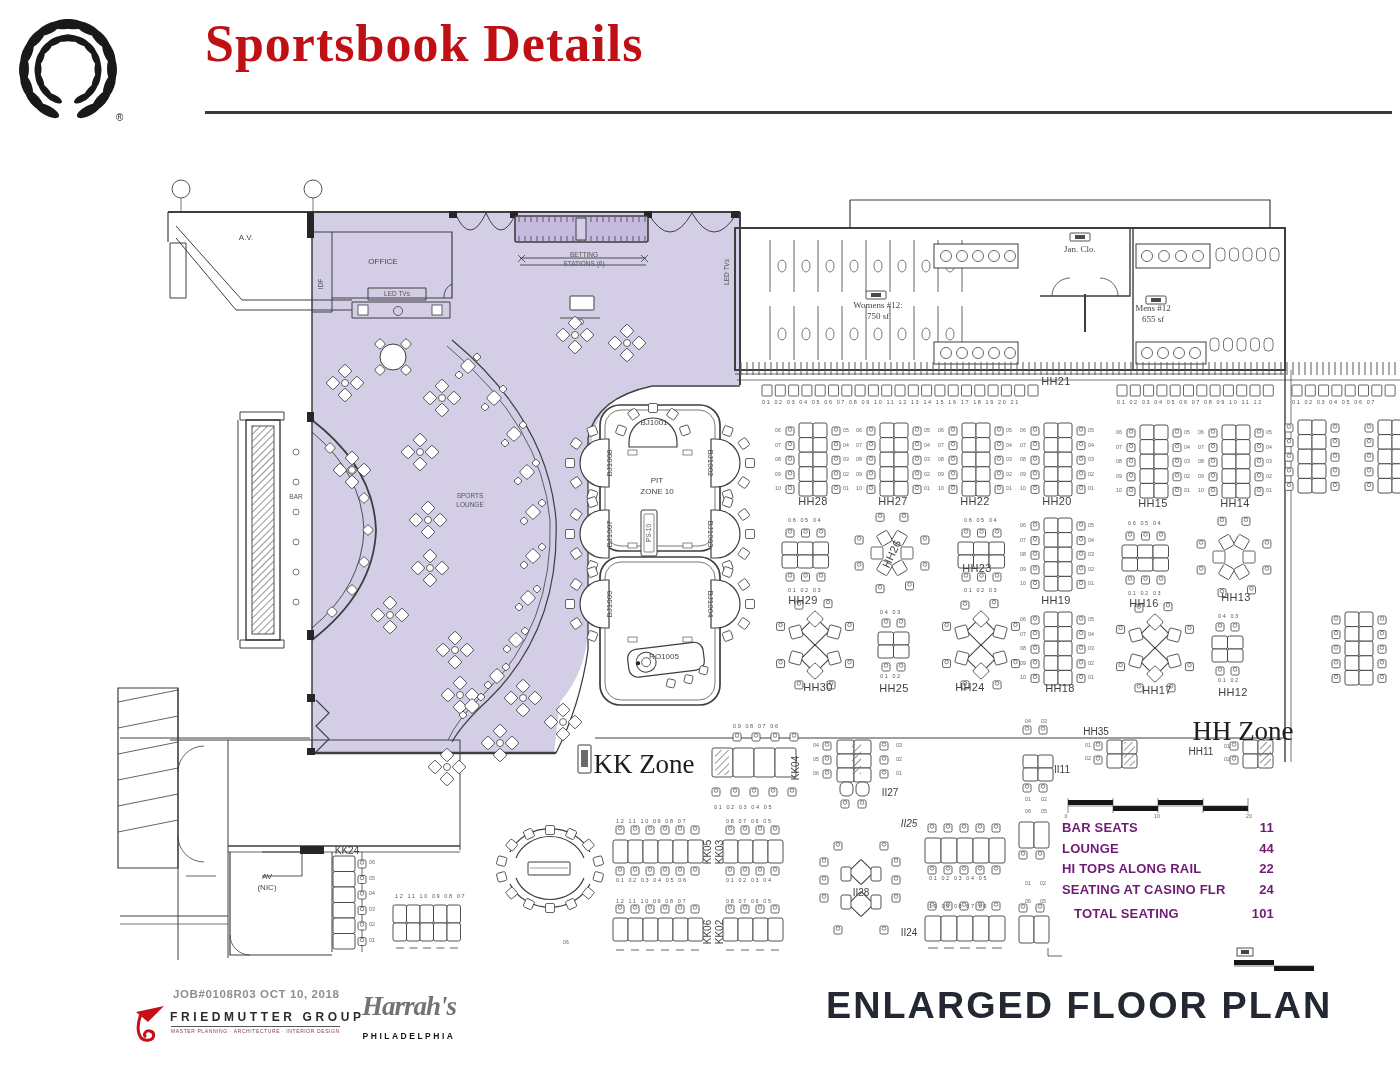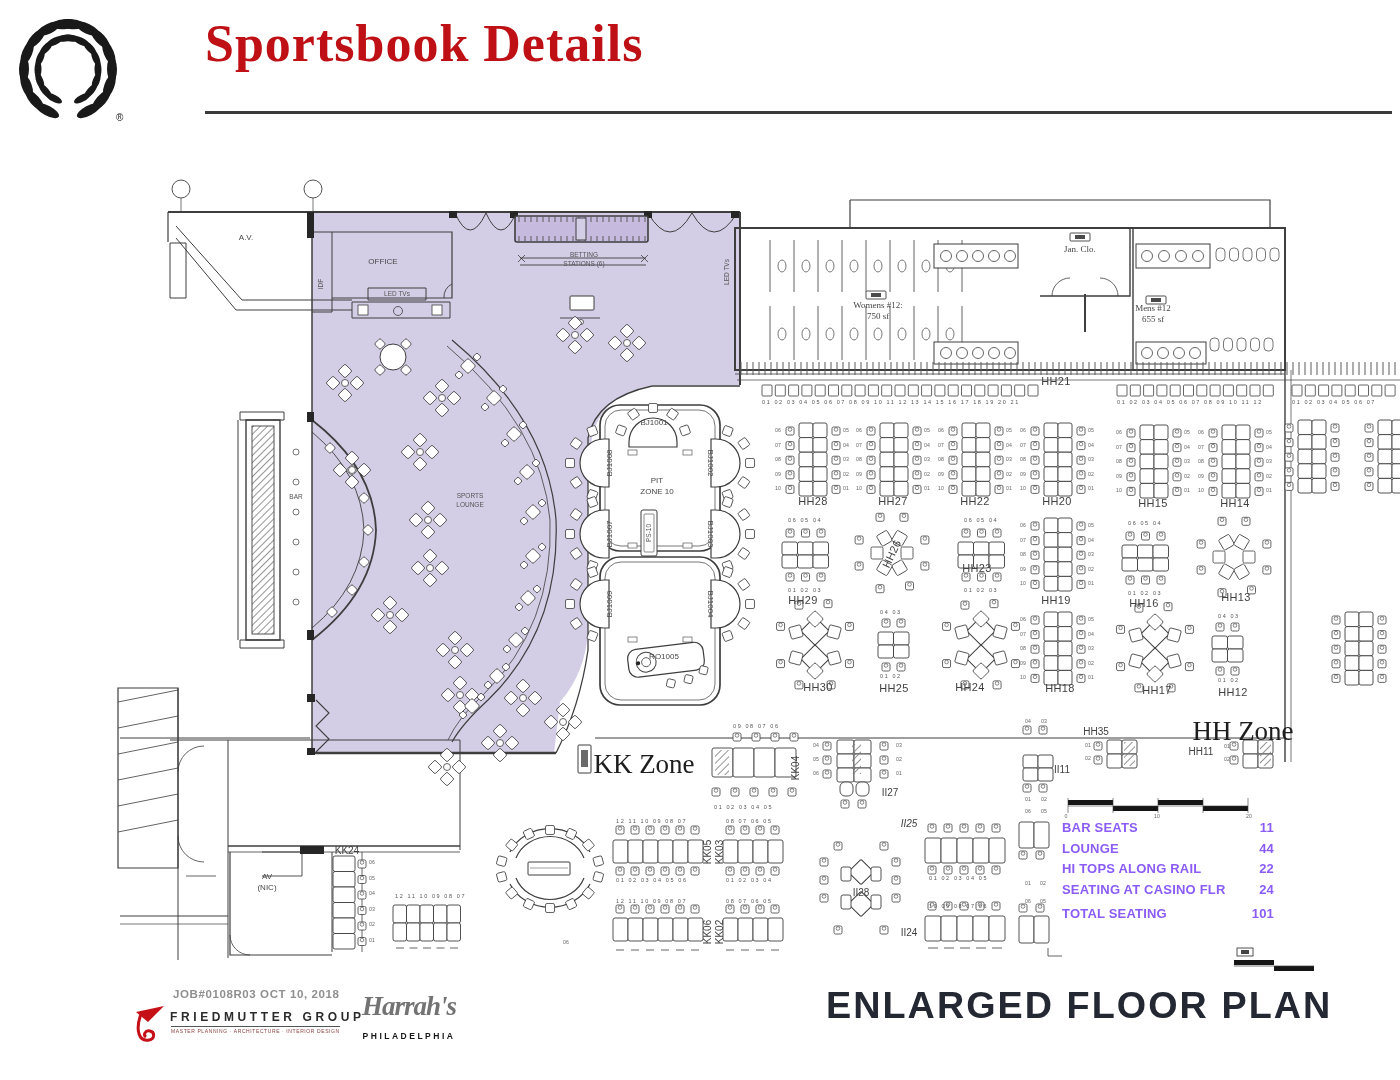--- a/index.html
+++ b/index.html
@@ -16,23 +16,23 @@
   .pl.xs{font-size:8px;}
   .pl.xxs{font-size:6.5px;color:#555;}
   .pl.ser{font-family:"Liberation Serif",serif;font-size:9px;}
   .pl.bank{font-size:11px;color:#3f3f3f;letter-spacing:.3px;}
   .pl.bank-s{font-size:10px;color:#3f3f3f;}
   .pl.zone{font-family:"Liberation Serif",serif;font-size:27px;color:#1d1d1d;}
   .pl.strip{transform:translate(0,-50%);font-size:5.5px;letter-spacing:1.6px;color:#555;}
   .pl.num{font-size:5.2px;color:#666;}
   
   #seating-table{position:absolute;left:1062px;top:820px;width:212px;font-size:13px;
-                 font-weight:700;color:#8b5cf6;}
+                 font-weight:700;color:#701a75;}
   .seat-row{display:flex;justify-content:space-between;margin-bottom:5.5px;letter-spacing:.2px;}
-  .seat-row.total{margin-top:9px;}
+  .seat-row.total{margin-top:9px;margin-left:12px;}
   
   #job-line{position:absolute;left:173px;top:988px;font-size:11.5px;font-weight:700;
             color:#8f8f8f;letter-spacing:.6px;}
   #fm-group{position:absolute;left:133px;top:1004px;}
   #fm-name{position:absolute;left:37px;top:6px;font-size:12px;font-weight:700;color:#2b2b2b;letter-spacing:3.6px;white-space:nowrap;}
   #fm-tag{position:absolute;left:38px;top:22px;font-size:5px;color:#8a4040;letter-spacing:.6px;white-space:nowrap;border-top:1px solid #555;padding-top:1px;}
   #harrahs{position:absolute;left:362px;top:993px;text-align:center;}
   #harrahs-name{font-family:"Liberation Serif",serif;font-style:italic;font-weight:700;
                 font-size:27px;color:#737373;letter-spacing:-1px;line-height:1;}
   #harrahs-city{font-size:8.5px;font-weight:700;color:#161616;letter-spacing:2.5px;margin-top:11px;}

